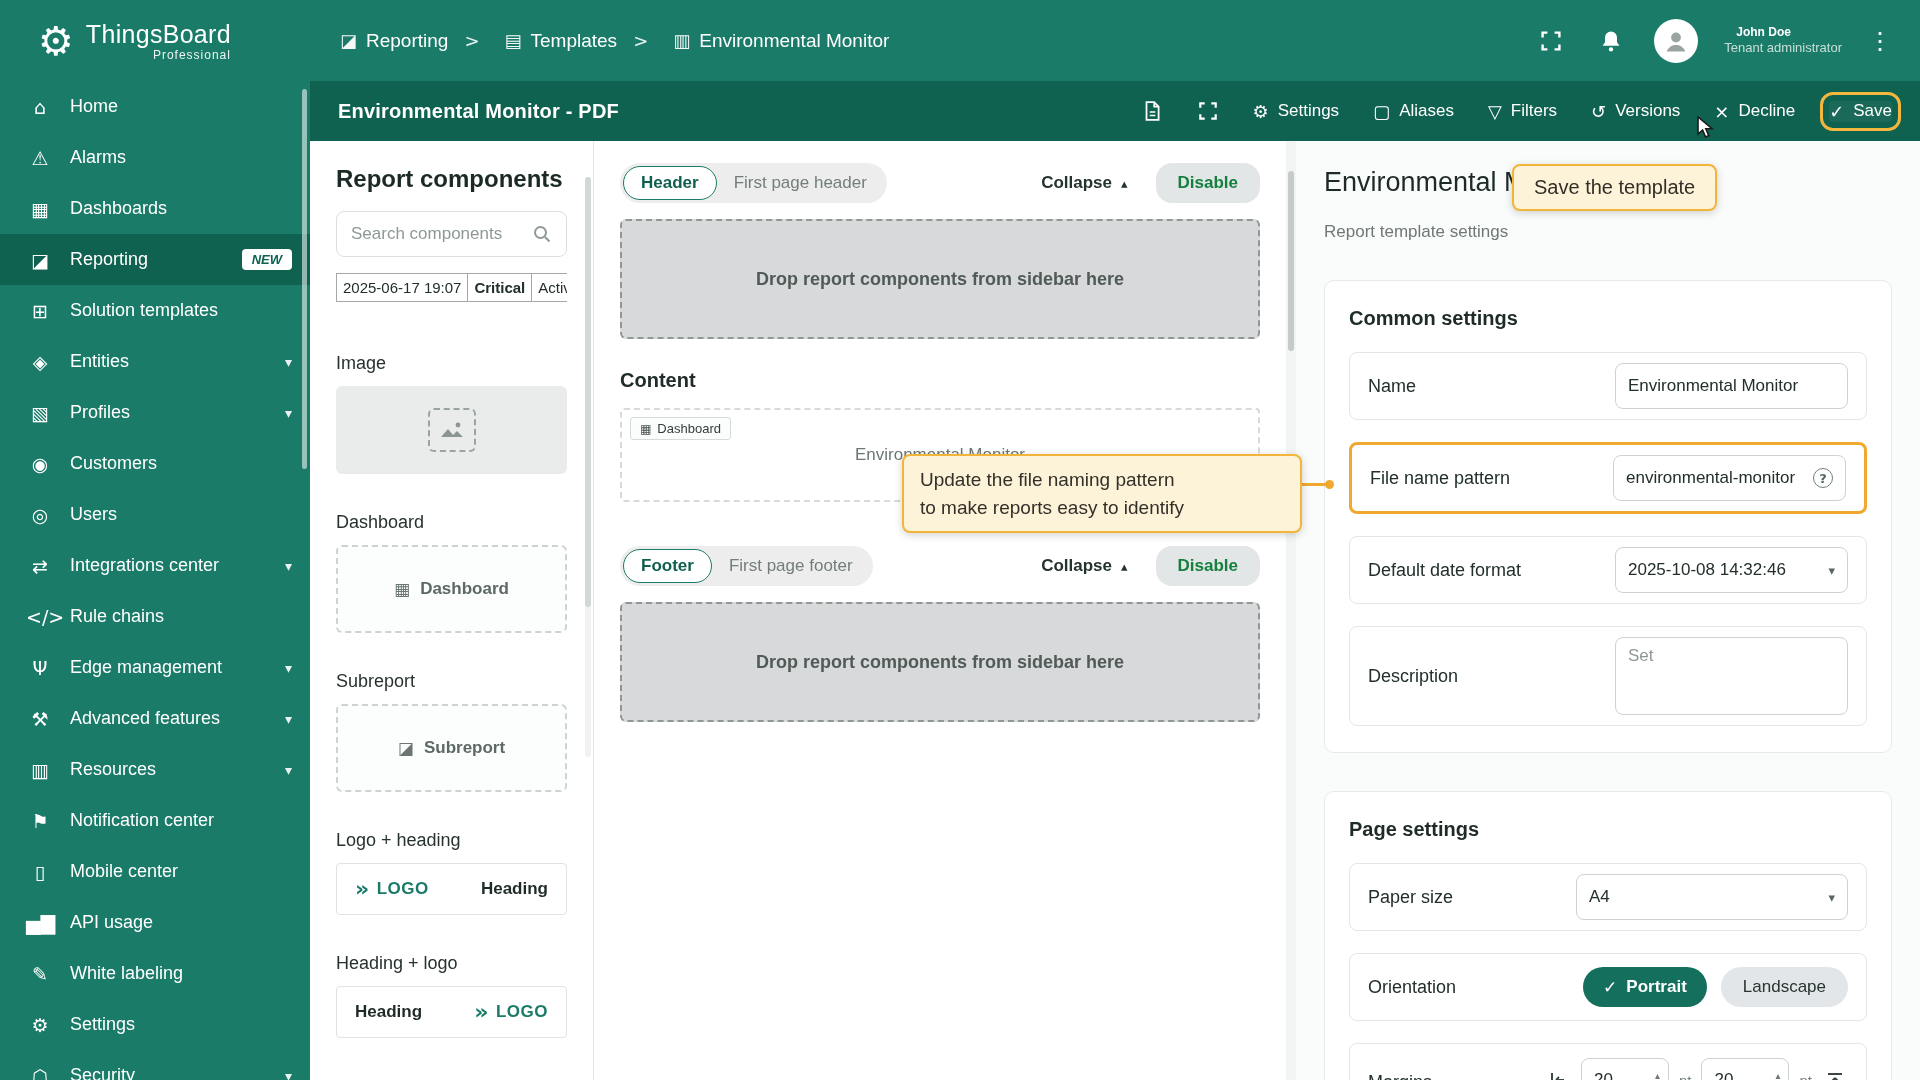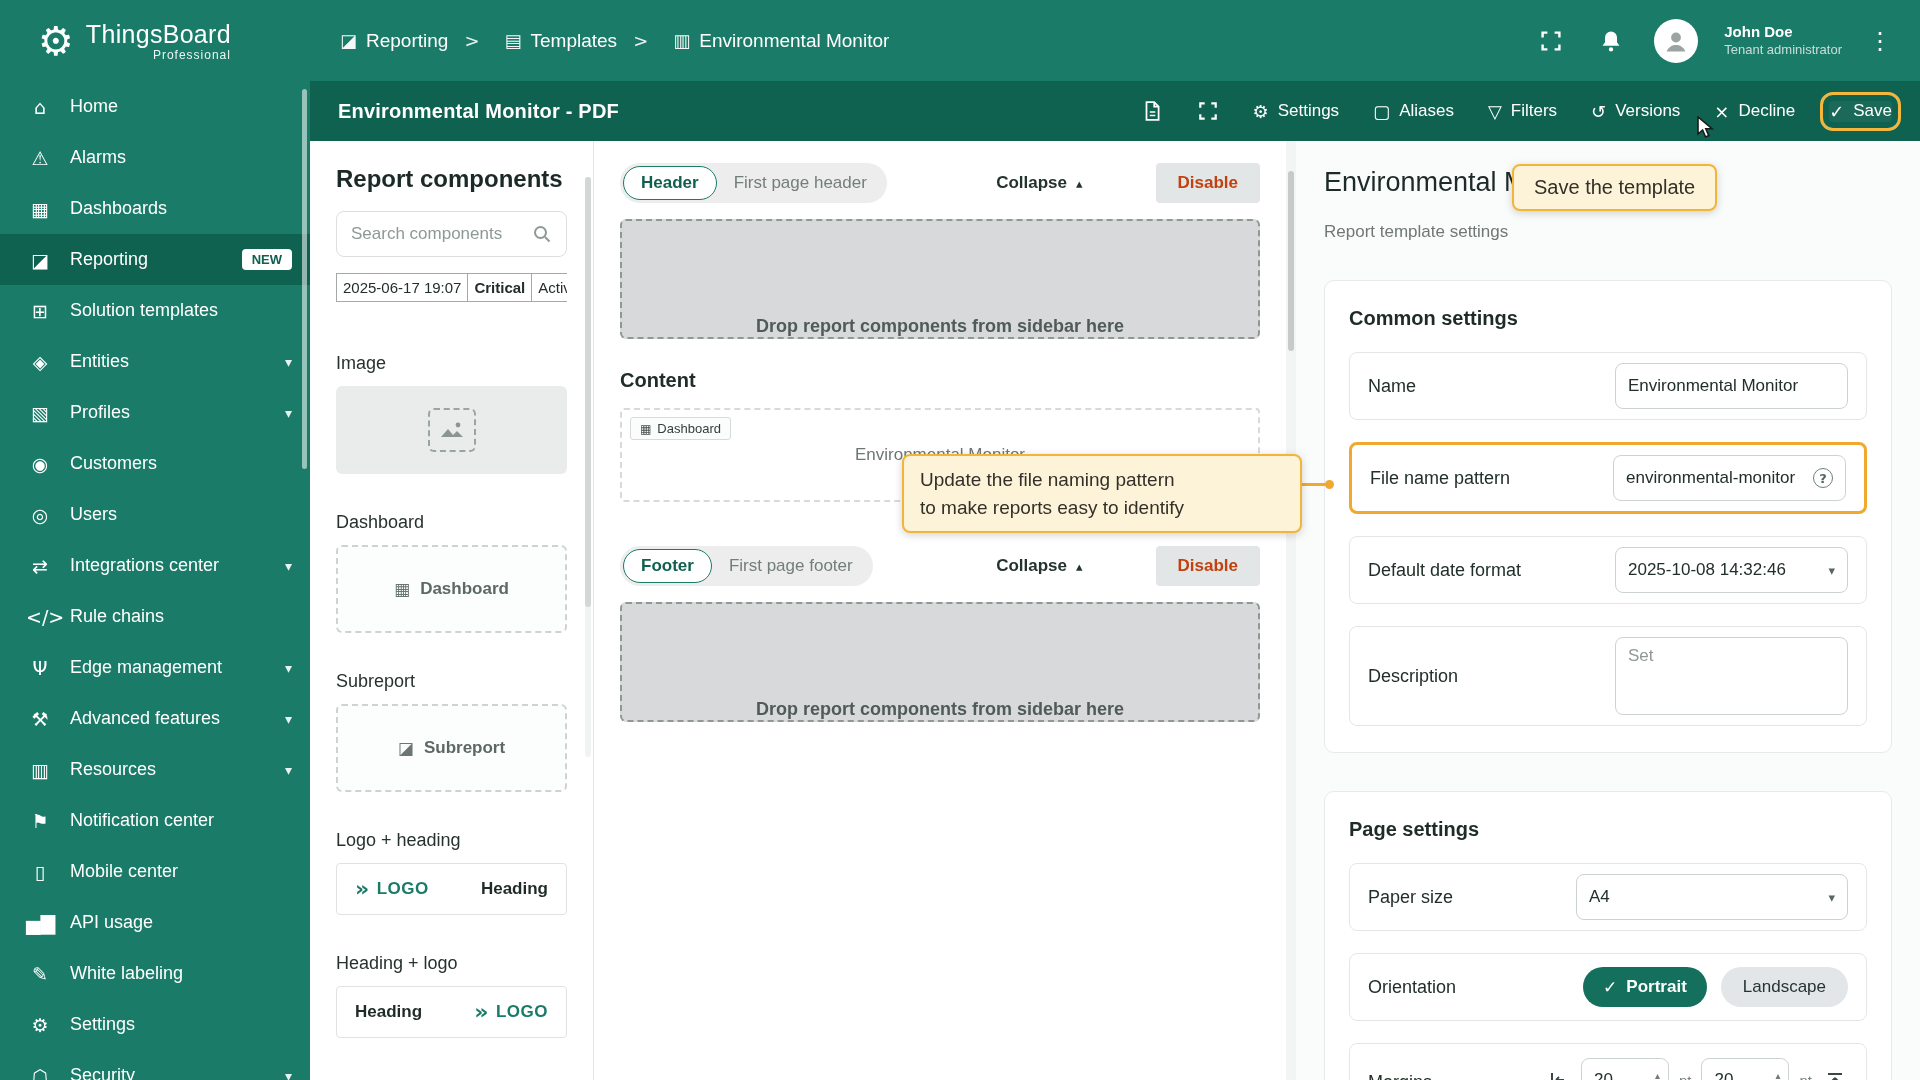--- a/index.html
+++ b/index.html
@@ -15,32 +15,32 @@
   .brand-sub { font-size:12px; letter-spacing:1px; text-align:right; opacity:.92; margin-top:-1px; }
   .crumbs { display:flex; align-items:center; margin-left:30px; }
   .crumb { display:flex; align-items:center; gap:9px; font-size:19px; cursor:pointer; }
   .crumb .sep { margin:0 16px; font-size:18px; opacity:.9; }
   .crumbs .crumb:nth-of-type(1) .sep { display:none; }
   .crumb-icon { font-size:18px; opacity:.95; }
   .top-right { margin-left:auto; display:flex; align-items:center; gap:26px; padding-right:28px; }
   .icon-btn { width:34px; height:34px; display:flex; align-items:center; justify-content:center; cursor:pointer; }
   .avatar { width:44px; height:44px; border-radius:50%; background:#fff; display:flex; align-items:center; justify-content:center; }
   .user-info { display:flex; flex-direction:column; line-height:1.25; }
-  .user-name { font-size:15px; font-weight:600; }
+  .user-name { font-size:12px; font-weight:600;margin-left:12px; }
   .user-role { font-size:13px; color:rgba(255,255,255,.75); }
   .kebab { font-size:24px; color:#fff; cursor:pointer; }
 
   
   .app { display:flex; height:999px; }
   .sidebar { width:310px; background:#1a7b68; flex-shrink:0; position:relative; overflow:hidden; }
   .side-item { height:51px; display:flex; align-items:center; gap:16px; padding:0 18px 0 26px; color:#fff; font-size:18px; font-weight:500; cursor:pointer; }
   .side-item.active { background:#0f6150; }
   .side-icon { width:28px; font-size:19px; text-align:center; flex-shrink:0; }
   .side-label { flex:1; white-space:nowrap; }
-  .side-badge { background:#fff; color:#0f6150; font-size:13px; font-weight:700; border-radius:4px; padding:3px 10px; }
+  .side-badge { background:#fff; color:#0f6150; font-size:13px; font-weight:700; border-radius:4px; padding:3px 10px;font-style:italic; }
   .side-badge:empty { display:none; }
   .side-chev { display:none; font-size:14px; opacity:.9; }
   .side-item.has-chev .side-chev { display:inline; }
   .side-scroll { position:absolute; right:3px; top:8px; width:5px; height:380px; border-radius:3px; background:rgba(255,255,255,.55); }
 
   .main { flex:1; display:flex; flex-direction:column; min-width:0; }
 
   
   .toolbar { height:60px; background:#0f6150; color:#fff; display:flex; align-items:center; padding:0 28px; }
   .tb-title { font-size:20px; font-weight:600; letter-spacing:.2px; }
@@ -77,22 +77,22 @@
   .cp-scroll .thumb { width:6px; height:430px; background:#d3d7d6; border-radius:3px; }
 
   
   .editor { flex:1; background:#fff; padding:22px 26px 0; min-width:0; position:relative; }
   .sec-row { display:flex; align-items:center; }
   .seg-group { display:inline-flex; align-items:center; background:#ededed; border-radius:20px; padding:3px; }
   .seg-active { background:#fff; border:1.5px solid #1a7b68; color:#11604f; font-weight:600; font-size:17px; border-radius:17px; padding:6px 17px; cursor:pointer; }
   .seg-idle { color:#737e7b; font-size:17px; padding:6px 17px; cursor:pointer; }
   .collapse-btn { margin-left:auto; margin-right:28px; display:flex; align-items:center; gap:9px; font-size:17px; font-weight:600; color:#253330; cursor:pointer; }
   .collapse-btn .gi { font-size:13px; }
-  .disable-btn { background:#e2e6e7; border-radius:4px; padding:10px 22px; font-size:17px; font-weight:600; color:#c2410c; cursor:pointer;margin-left:45px; }
-  .dropzone { margin-top:16px; height:120px; background:#d8d9da; border:2px dashed #909795; border-radius:6px; display:flex; align-items:flex-end; justify-content:center; font-size:18px; font-weight:700; color:#505b57; }
+  .disable-btn { background:#e2e6e7; border-radius:16px; padding:10px 22px; font-size:17px; font-weight:600; color:#15803d; cursor:pointer; }
+  .dropzone { margin-top:16px; height:120px; background:#d8d9da; border:2px dashed #909795; border-radius:6px; display:flex; align-items:center; justify-content:center; font-size:18px; font-weight:700; color:#505b57; }
   .content-label { margin-top:30px; font-size:20px; font-weight:700; color:#202d2a; }
   .content-item { margin-top:16px; height:94px; border:2px dashed #d6dbd9; border-radius:4px; background:#fff; position:relative; display:flex; align-items:center; justify-content:center; cursor:grab; }
   .item-tag { position:absolute; top:7px; left:8px; display:flex; align-items:center; gap:6px; border:1px solid #d6dbd9; background:#fbfcfc; border-radius:3px; padding:3px 9px; font-size:13px; color:#333f3c; }
   .item-tag .gi { font-size:12px; color:#49544f; }
   .item-title { color:#6d7875; font-size:17px; }
   .footer-row { margin-top:44px; }
   .editor-scrollbar { width:10px; background:#f3f4f4; flex-shrink:0; }
   .editor-scrollbar .thumb { margin:30px 0 0 2px; width:6px; height:180px; background:#c6cbc9; border-radius:3px; }
 
   

